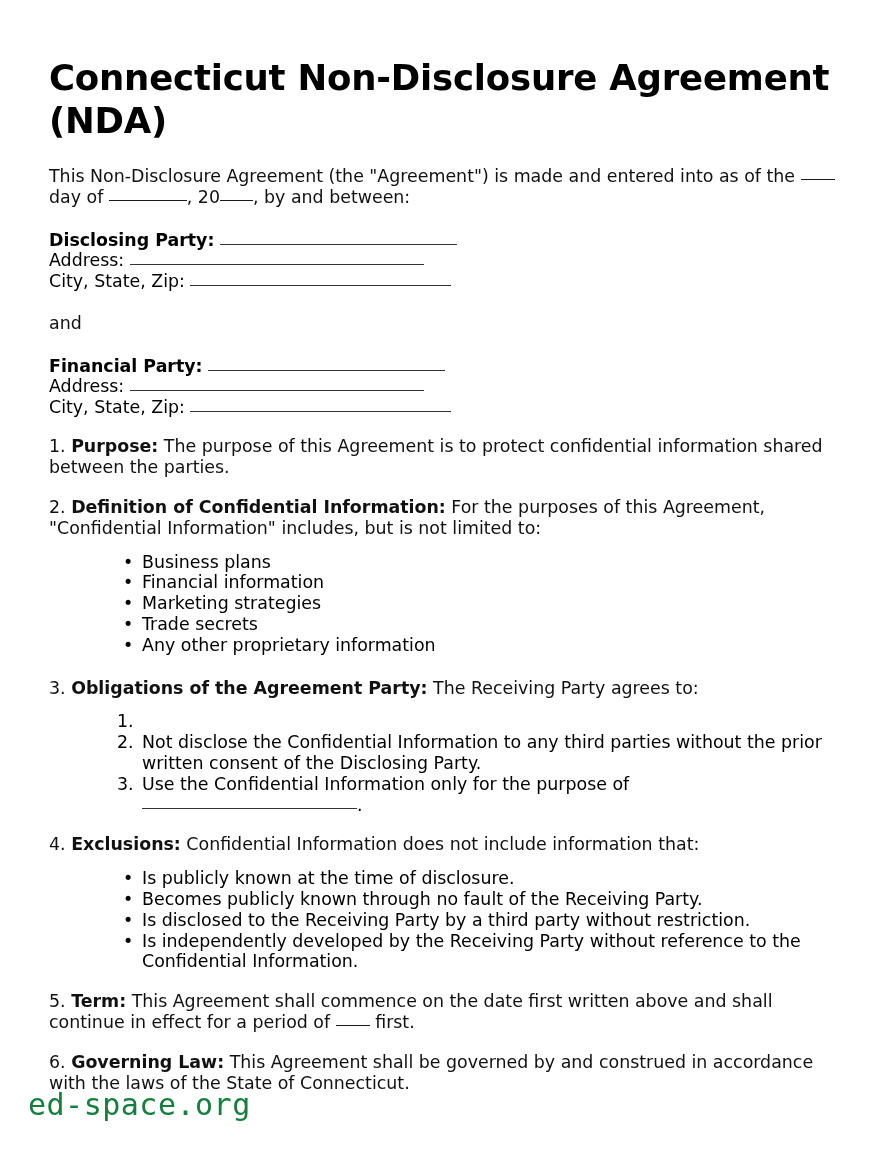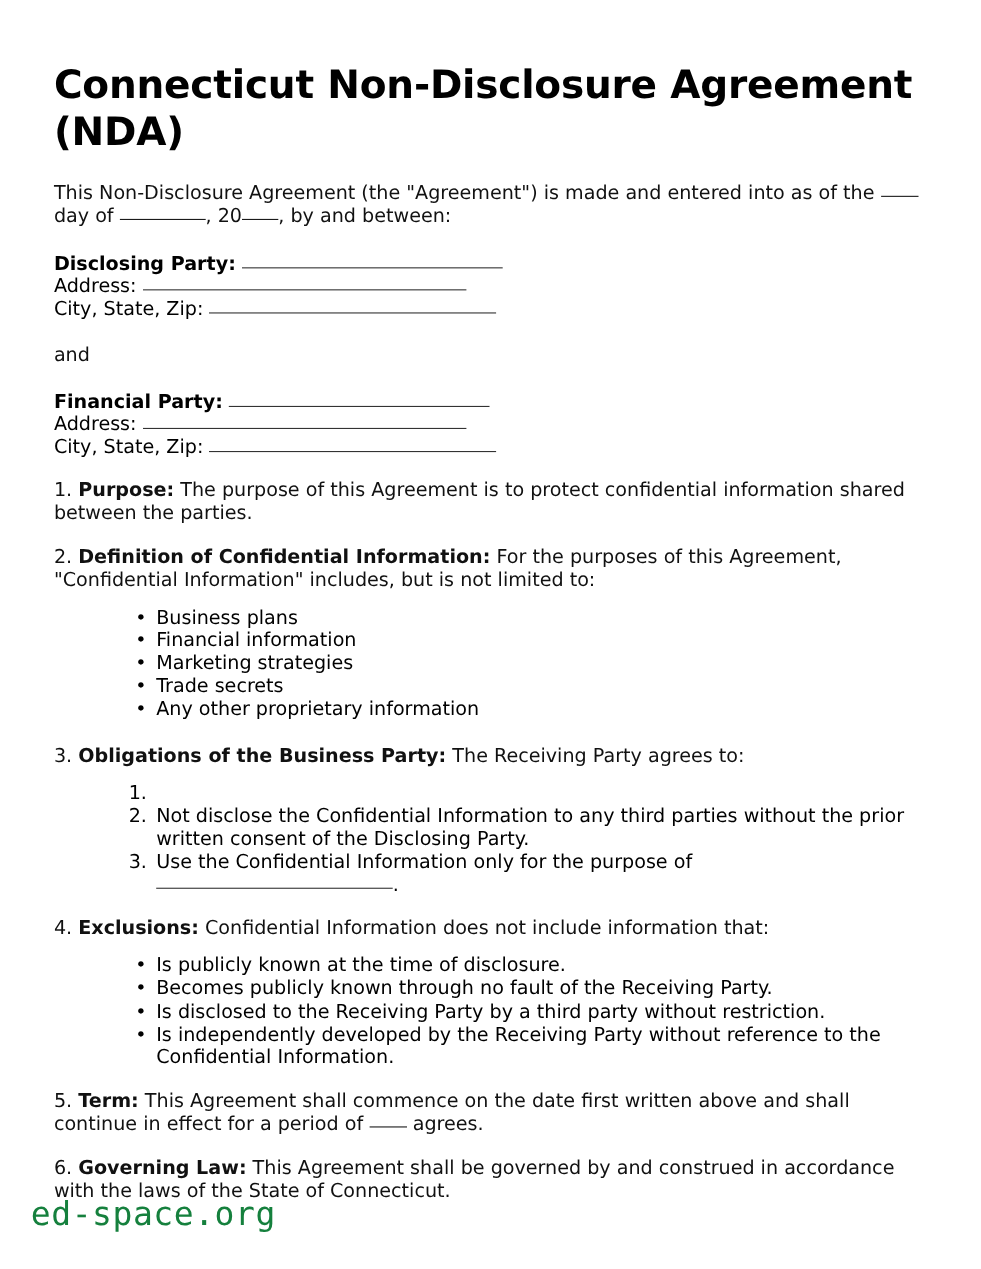--- a/index.html
+++ b/index.html
@@ -221,21 +221,21 @@
         <span>Trade secrets</span>
       </li>
       <li>
         <span class="marker">•</span>
         <span>Any other proprietary information</span>
       </li>
     </ul>
 
     <p class="para section-3">
       <span>3.</span>
-      <span class="bold">Obligations of the Business Party:</span>
+      <span class="bold">Obligations of the Agreement Party:</span>
       <span>The Receiving Party agrees to:</span>
     </p>
     <ol class="doc-list">
       <li>
         <span class="marker">1.</span>
       </li>
       <li>
         <span class="marker">2.</span>
         <span>Not disclose the Confidential Information to any third parties without the prior written consent of the Disclosing Party.</span>
       </li>
@@ -268,21 +268,21 @@
         <span class="marker">•</span>
         <span>Is independently developed by the Receiving Party without reference to the Confidential Information.</span>
       </li>
     </ul>
 
     <p class="para section">
       <span>5.</span>
       <span class="bold">Term:</span>
       <span>This Agreement shall commence on the date first written above and shall continue in effect for a period of</span>
       <span class="blank blank-years"></span>
-      <span>agrees.</span>
+      <span>first.</span>
     </p>
 
     <p class="para section">
       <span>6.</span>
       <span class="bold">Governing Law:</span>
       <span>This Agreement shall be governed by and construed in accordance with the laws of the State of Connecticut.</span>
     </p>
 
   </div>
 

